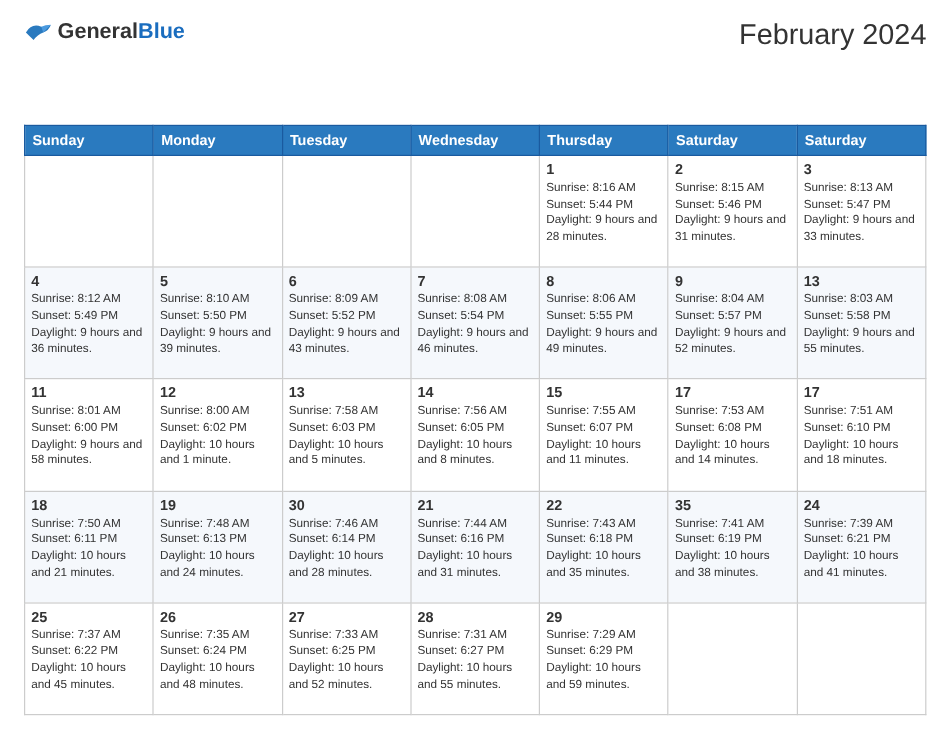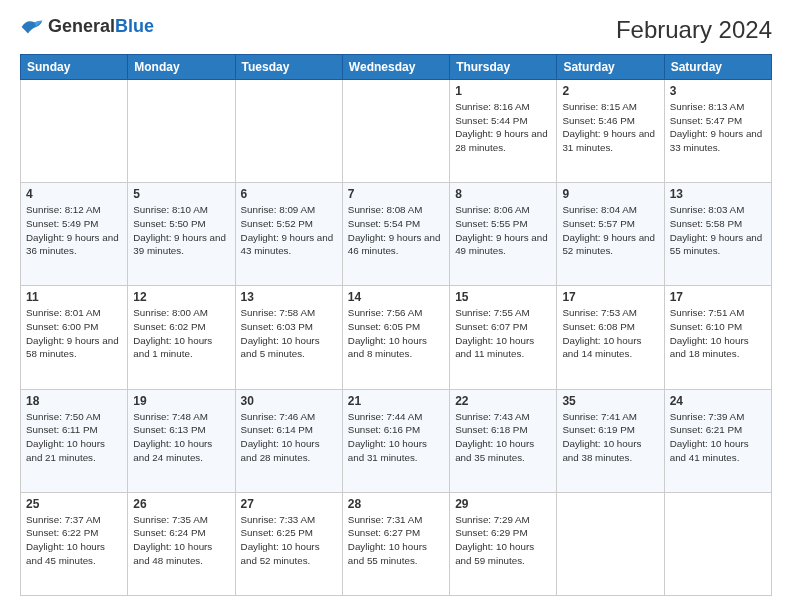--- a/index.html
+++ b/index.html
@@ -14,21 +14,21 @@
       width: 792px;
       height: 612px;
       padding: 16px 20px;
       display: flex;
       flex-direction: column;
     }
     .header {
       display: flex;
       justify-content: space-between;
       align-items: flex-start;
-      margin-bottom: 10px;
+      margin-bottom: 20px;
     }
     .logo {
       display: flex;
       align-items: center;
       gap: 4px;
     }
     .logo-bird {
       width: 24px;
       height: 20px;
     }
@@ -42,20 +42,21 @@
     }
     .location {
       font-size: 13px;
       color: #555;
     }
     .calendar {
       width: 100%;
       border-collapse: collapse;
       flex: 1;
       font-size: 10.5px;
+      margin-top: 40px;
     }
     .calendar th {
       background-color: #2a7abf;
       color: #fff;
       padding: 5px 6px;
       text-align: left;
       font-weight: bold;
       font-size: 12px;
       border: 1px solid #1a5a9f;
     }

